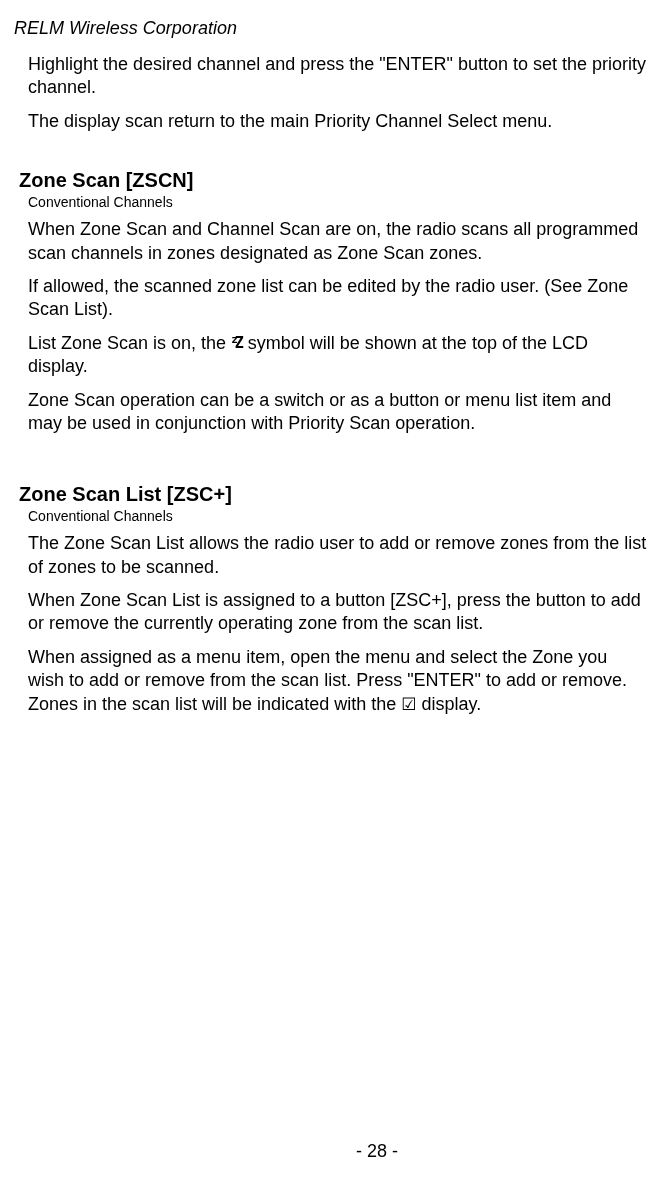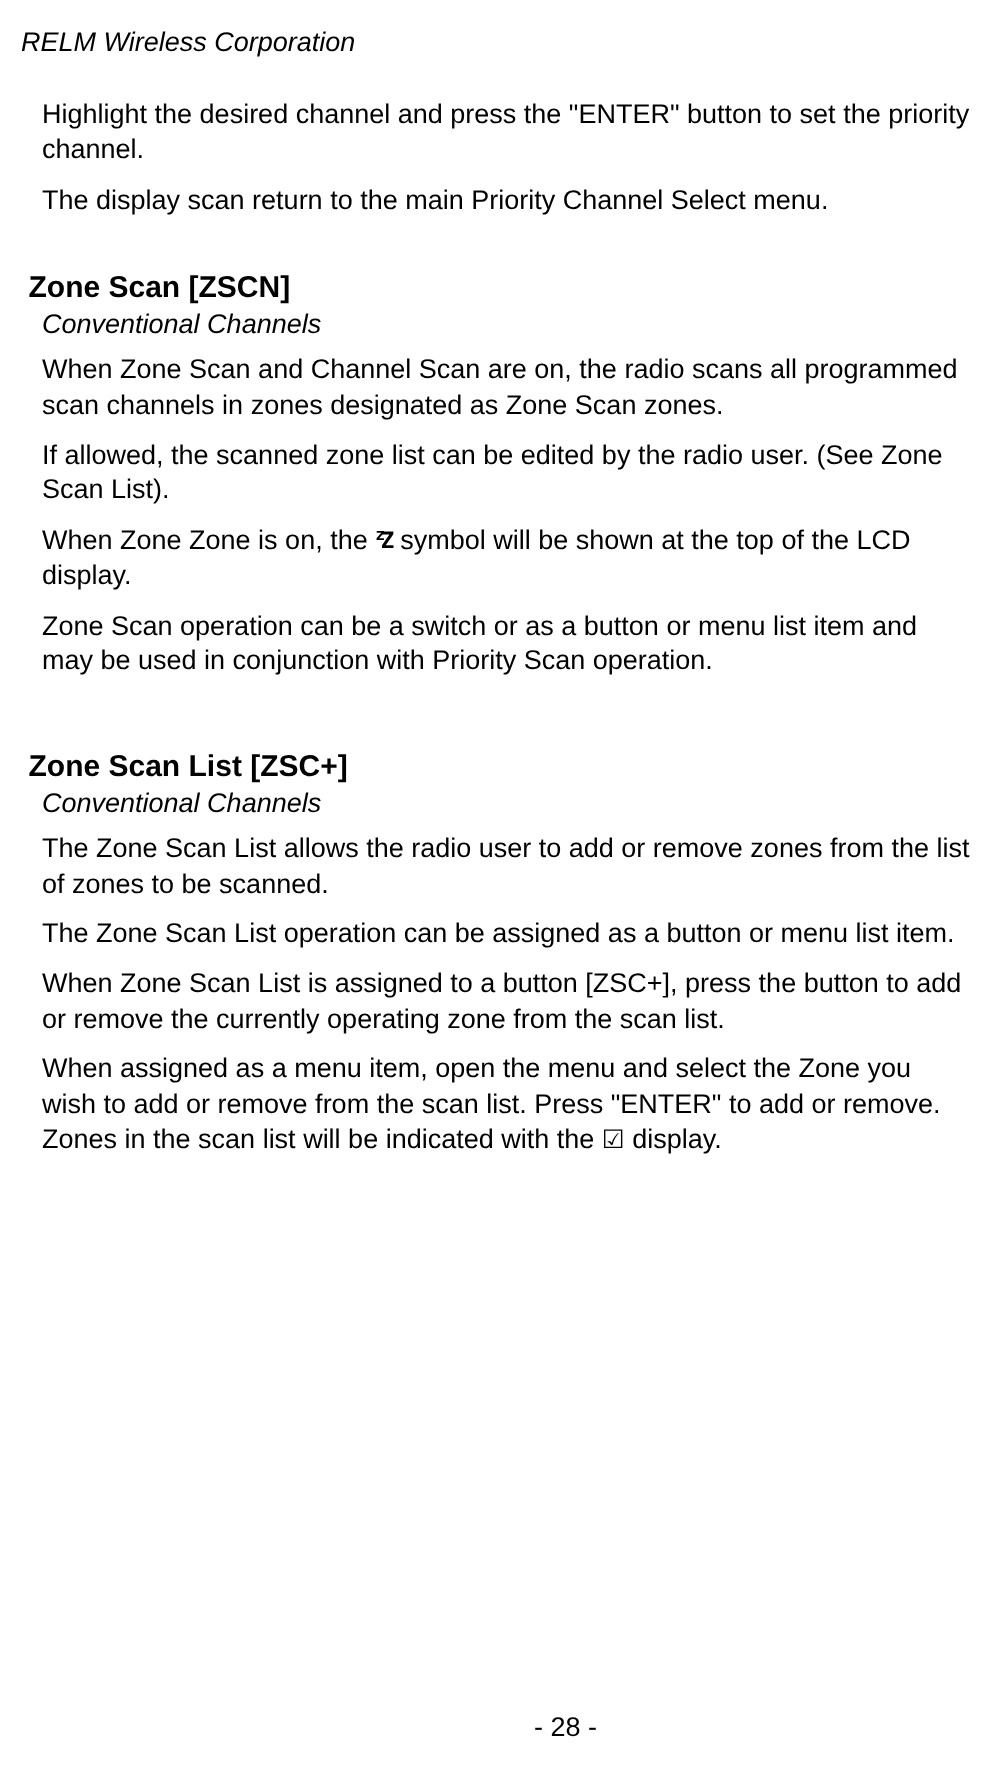--- a/index.html
+++ b/index.html
@@ -14,35 +14,34 @@
     }
     .page {
       padding: 18px 18px 0 14px;
       box-sizing: border-box;
       height: 100%;
       position: relative;
     }
     .header-line {
       font-style: italic;
       font-size: 18px;
-      margin: 0 0 26px 0;
+      margin: 0 0 14px 0;
     }
     .body-text {
       font-size: 18px;
       line-height: 1.3;
       margin: 0 0 10px 14px;
     }
     .section-heading {
       font-weight: bold;
       font-size: 20px;
       margin: 36px 0 0 5px;
     }
     .subheading {
-      font-style: italic;
-      font-size: 18px;
+      font-size: 14px;
       margin: 2px 0 8px 14px;
     }
     .page-number {
       position: absolute;
       bottom: 20px;
       left: 0;
       width: 100%;
       text-align: center;
       font-size: 18px;
       padding-left: 44px;
@@ -72,27 +71,26 @@
   <p class="header-line">RELM Wireless Corporation</p>
 
   <p class="body-text">Highlight the desired channel and press the "ENTER" button to set the priority channel.</p>
   <p class="body-text">The display scan return to the main Priority Channel Select menu.</p>
 
   <p class="section-heading">Zone Scan [ZSCN]</p>
   <p class="subheading">Conventional Channels</p>
   <p class="body-text">When Zone Scan and Channel Scan are on, the radio scans all programmed scan channels in zones designated as Zone Scan zones.</p>
   <p class="body-text">If allowed, the scanned zone list can be edited by the radio user. (See Zone Scan List).</p>
   <p class="body-text">
-    <span>When Zone Zone is on, the </span><span class="zz-symbol"><sup>z</sup>Z</span><span> symbol will be shown at the top of the LCD display.</span>
+    <span>List Zone Scan is on, the </span><span class="zz-symbol"><sup>z</sup>Z</span><span> symbol will be shown at the top of the LCD display.</span>
   </p>
   <p class="body-text">Zone Scan operation can be a switch or as a button or menu list item and may be used in conjunction with Priority Scan operation.</p>
 
   <p class="section-heading" style="margin-top:48px">Zone Scan List [ZSC+]</p>
   <p class="subheading">Conventional Channels</p>
   <p class="body-text">The Zone Scan List allows the radio user to add or remove zones from the list of zones to be scanned.</p>
-  <p class="body-text">The Zone Scan List operation can be assigned as a button or menu list item.</p>
   <p class="body-text">When Zone Scan List is assigned to a button [ZSC+], press the button to add or remove the currently operating zone from the scan list.</p>
   <p class="body-text">
     <span>When assigned as a menu item, open the menu and select the Zone you wish to add or remove from the scan list. Press "ENTER" to add or remove. Zones in the scan list will be indicated with the </span><span class="checkbox">☑</span><span> display.</span>
   </p>
 
   <div class="page-number">- 28 -</div>
 </div>
 
 </body></html>

